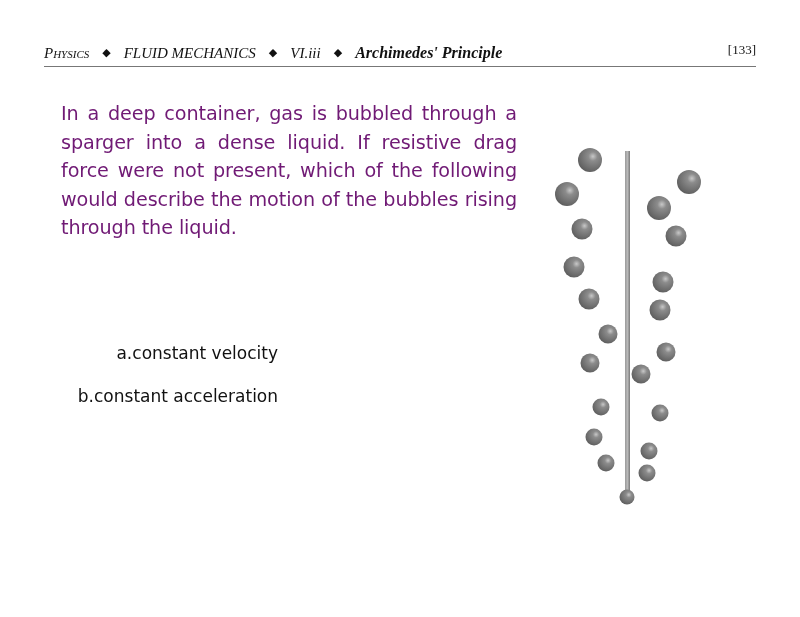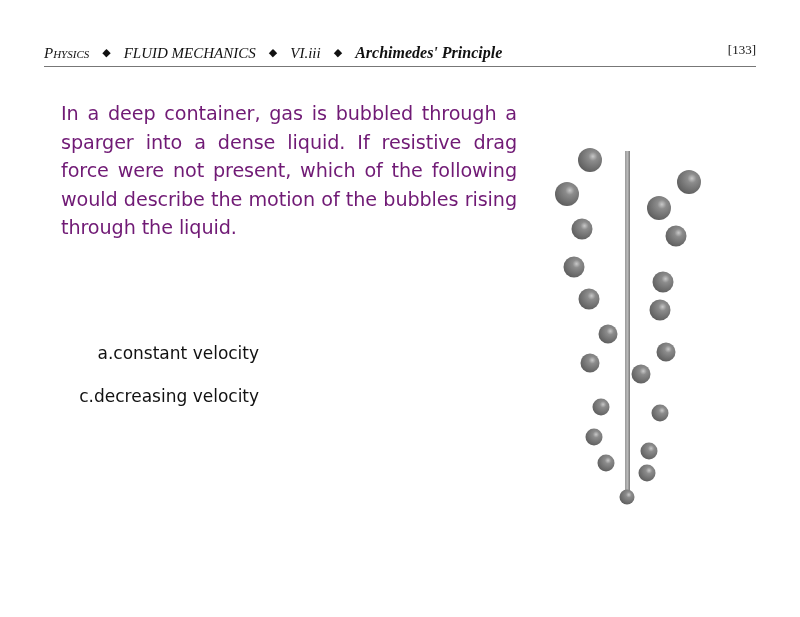--- a/index.html
+++ b/index.html
@@ -29,21 +29,21 @@
     <span class="sc">Physics</span><span class="sep">◆</span><span>FLUID MECHANICS</span><span class="sep">◆</span><span>VI.iii</span><span class="sep">◆</span><span style="font-weight:bold;font-size:16px">Archimedes' Principle</span>
   </div>
   <div class="page-num">[133]</div>
 </div>
 <div class="rule"></div>
 
 <div class="question">In a deep container, gas is bubbled through a sparger into a dense liquid.  If resistive drag force were not present, which of the following would describe the motion of the bubbles rising through the liquid.</div>
 
 <div class="options">
   <div class="option"><span class="letter">a.</span><span>constant velocity</span></div>
-  <div class="option"><span class="letter">c.</span><span>decreasing velocity</span></div>
+  <div class="option"><span class="letter">b.</span><span>constant acceleration</span></div>
 </div>
 
 <svg class="figure" width="800" height="617">
   <defs>
     <radialGradient id="bub" cx="0.62" cy="0.35" r="0.75">
       <stop offset="0" stop-color="#c8c8c8"></stop>
       <stop offset="0.25" stop-color="#8c8c8c"></stop>
       <stop offset="0.8" stop-color="#666"></stop>
       <stop offset="1" stop-color="#555"></stop>
     </radialGradient>

